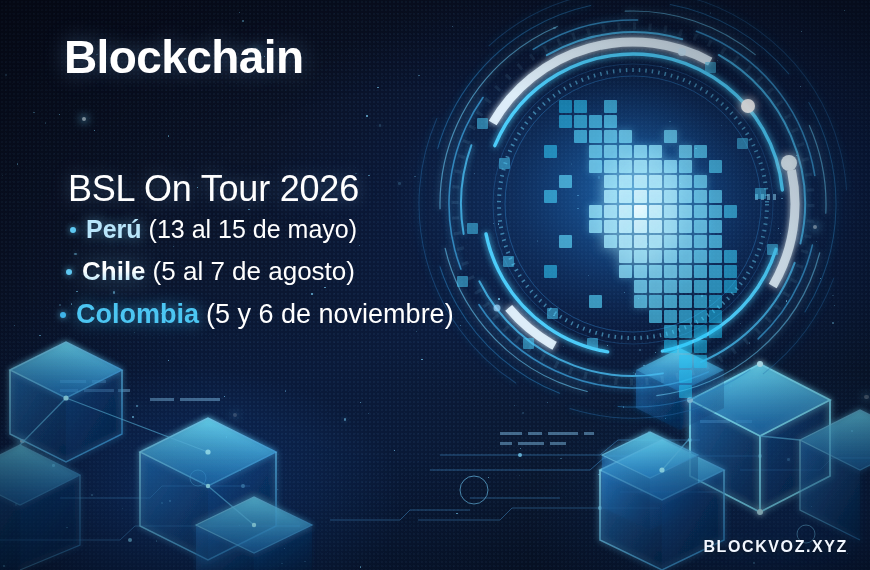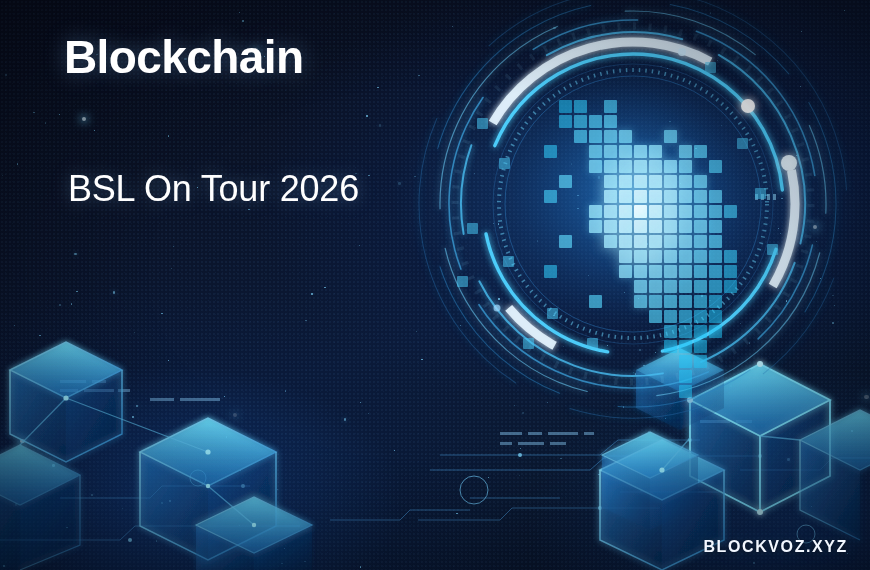--- a/index.html
+++ b/index.html
@@ -636,16 +636,33 @@
       <div class="px" style="left: 330px; top: 236px; width: 11px; height: 11px; background: rgb(73, 198, 243); opacity: 0.55;"></div>
       <div class="px" style="left: 268px; top: 54px; width: 11px; height: 11px; background: rgb(73, 198, 243); opacity: 0.55;"></div>
     </div>
 
   <div class="vignette"></div>
 
   <div class="content">
     <div class="title-1">Blockchain</div>
     <div class="title-3">BSL On Tour 2026</div>
 
+    <div class="bullets">
+      <div class="bullet b1">
+        <span class="dot"></span>
+        <span class="country">Perú</span>
+        <span class="dates">(13 al 15 de mayo)</span>
+      </div>
+      <div class="bullet b2">
+        <span class="dot"></span>
+        <span class="country">Chile</span>
+        <span class="dates">(5 al 7 de agosto)</span>
+      </div>
+      <div class="bullet b3">
+        <span class="dot"></span>
+        <span class="country">Colombia</span>
+        <span class="dates">(5 y 6 de noviembre)</span>
+      </div>
+    </div>
   </div>
 
   <div class="watermark">BLOCKVOZ.XYZ</div>
 </div>
 
 </body></html>

